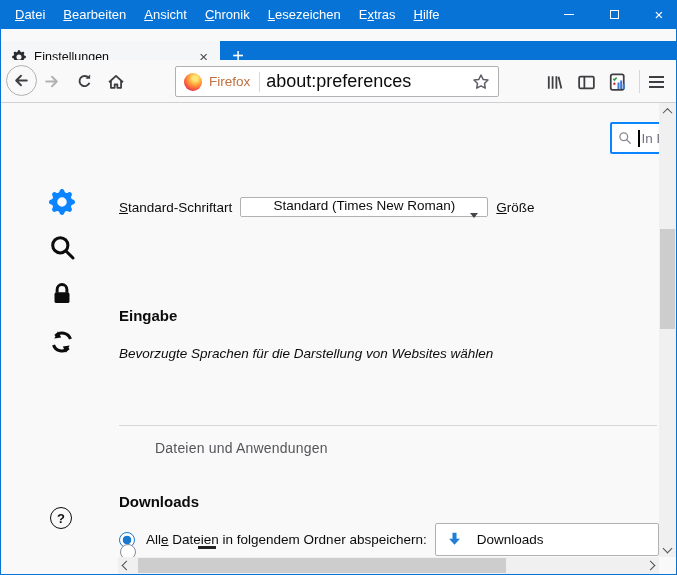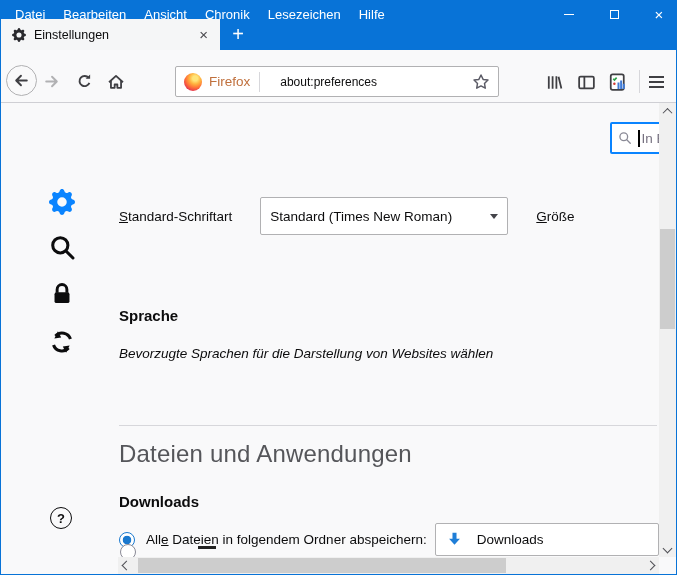--- a/index.html
+++ b/index.html
@@ -20,21 +20,21 @@
     display:flex; align-items:stretch; color:#fff; font-size:13px;}
   .menu-item{display:flex; align-items:center; padding:0 9px; cursor:default;}
   .menu-item:first-child{margin-left:5px;}
   .win-controls{margin-left:auto; display:flex; align-items:stretch;}
   .win-btn{width:34px; display:flex; align-items:center; justify-content:center; color:#fff;}
   .win-btn + .win-btn{margin-left:11px;}
   .glyph-min{width:10px; height:1px; background:#fff; display:block;}
   .glyph-max{width:9px; height:9px; border:1px solid #fff; display:block;}
   .glyph-close{font-size:15px; line-height:1;}
   
-  .tabbar{position:absolute; top:19px; left:0; right:0; height:31px; background:var(--accent);
+  .tabbar{position:absolute; top:41px; left:0; right:0; height:31px; background:var(--accent);
     display:flex; align-items:stretch;}
   .tab{width:219px; background:var(--tab_bg); display:flex; align-items:center; padding:0 8px 0 11px;
     font-size:12.5px; color:var(--text);}
   .tab-label{flex:1; margin-left:8px; white-space:nowrap; overflow:hidden;}
   .tab-close{color:#4a4a4f; font-size:15px; padding:0 4px;}
   .newtab{width:36px; display:flex; align-items:center; justify-content:center; color:#fff;
     font-size:20px; font-weight:300;}
   
   .navbar{position:absolute; top:60px; left:0; right:0; height:43px; background:var(--toolbar_bg);
     border-bottom:1px solid #cfcfd4;}
@@ -43,21 +43,21 @@
     border-radius:50%; background:var(--toolbar_bg);}
   .fwd-btn{left:41px; top:12px; width:19px; height:19px; color:var(--disabled_icon);}
   .reload-btn{left:74px; top:12px; width:19px; height:19px;}
   .home-btn{left:105px; top:12px; width:19px; height:19px;}
   .urlbar{position:absolute; left:174px; top:6px; width:324px; height:31px; background:#fff;
     border:1px solid var(--border_gray); border-radius:2px; display:flex; align-items:center; padding:0 8px;}
   .ff-logo{width:18px; height:18px; border-radius:50%; flex:0 0 auto;
     background:radial-gradient(circle at 62% 30%, #ffe478 0 15%, #ffb23e 34%, #ff7139 56%, #e33450 78%, #b5007f 100%);}
   .ff-brand{color:var(--brand_orange); font-size:13.5px; margin:0 9px 0 7px;}
   .url-sep{width:1px; height:20px; background:#d7d7db;}
-  .url-text{color:var(--text); font-size:12px; margin-left:20px; flex:1;}
+  .url-text{color:var(--text); font-size:18px; margin-left:6px; flex:1;}
   .star{margin-left:auto; color:#5b5b66;}
   .lib-btn{left:543px; top:12px; width:20px; height:20px;}
   .sidepanel-btn{left:575px; top:12px; width:20px; height:20px;}
   .ext-btn{left:605px; top:11px; width:21px; height:21px;}
   .nav-sep{position:absolute; left:638px; top:10px; width:1px; height:23px; background:var(--divider);}
   .menu-btn{left:645px; top:12px; width:20px; height:20px;}
   .hamburger{display:flex; flex-direction:column; gap:3.5px;}
   .hamburger span{display:block; width:15px; height:1.8px; background:var(--icon_dark);}
   
   .content{position:absolute; top:103px; left:0; right:0; bottom:0; background:var(--content_bg);}
@@ -71,26 +71,26 @@
   .side-item{position:absolute; left:44px; width:34px; height:34px; display:flex;
     align-items:center; justify-content:center; color:var(--text);}
   .side-item.active{color:var(--focus_blue);}
   .help-circle{position:absolute; left:49px; top:404px; width:22px; height:22px; border:1.7px solid var(--text);
     border-radius:50%; display:flex; align-items:center; justify-content:center;
     font-size:13px; font-weight:bold; color:var(--text);}
   
   .main{position:absolute; left:117px; top:0; width:541px; bottom:17px;}
   .row{position:absolute; display:flex; align-items:center;}
   .lbl{font-size:13.5px; color:var(--text);}
-  .select{height:38px; background:#fff; border:1px solid var(--border_gray); border-radius:2px;
-    display:flex; align-items:center; padding:0 9px; font-size:13.5px; color:var(--text);}
+  .select{height:20px; background:#fff; border:1px solid var(--border_gray); border-radius:2px;
+    display:flex; align-items:center; padding:0 9px; font-size:13.5px; color:var(--text);flex-direction:column;}
   .select .caret-down{margin-left:auto; width:0; height:0; border-left:4px solid transparent;
     border-right:4px solid transparent; border-top:5px solid #44444a;}
   .h2{font-size:15px; font-weight:bold; color:var(--text);}
-  .h1{font-size:24px; font-weight:400; color:var(--heading_gray); letter-spacing:0.2px;}
+  .h1{font-size:14px; font-weight:400; color:var(--heading_gray); letter-spacing:0.2px;margin-left:36px;}
   .desc{font-size:13.5px; color:var(--text);}
   .annotation{position:absolute; left:-14px; top:271px; width:383px; height:42px;
     border:3px solid var(--highlight_red); border-radius:11px; display:flex; align-items:center;
     padding-left:14px; z-index:1;}
   .checkbox{width:15px; height:15px; background:#fff; border:1px solid #8f8f9d; display:flex;
     align-items:center; justify-content:center; flex:0 0 auto;}
   .divider{position:absolute; left:1px; top:322px; width:538px; height:1px; background:var(--divider);}
   .radio{width:16px; height:16px; border-radius:50%; border:1.5px solid #1a79cf; flex:0 0 auto;
     background:radial-gradient(circle, #1a79cf 0 4px, #fff 4.6px 100%);}
   .folder-box{flex:1; height:33px; background:#fff; border:1px solid var(--border_gray); border-radius:2px;
@@ -117,20 +117,21 @@
 <body>
 
 <div class="window">
 
   <div class="menubar">
     <div class="menu-item"><u>D</u>atei</div>
     <div class="menu-item"><u>B</u>earbeiten</div>
     <div class="menu-item"><u>A</u>nsicht</div>
     <div class="menu-item"><u>C</u>hronik</div>
     <div class="menu-item"><u>L</u>esezeichen</div>
+    <div class="menu-item">E<u>x</u>tras</div>
     <div class="menu-item"><u>H</u>ilfe</div>
     <div class="win-controls">
       <div class="win-btn">
           <span class="glyph-min"></span>
         </div>
       <div class="win-btn">
           <span class="glyph-max"></span>
         </div>
       <div class="win-btn">
           <span class="glyph-close">×</span>
@@ -253,30 +254,30 @@
         <path d="M5.5 1.4 3.3 5.8l4.2-.6z" fill="currentColor"></path>
         <path d="M10.5 14.6l2.2-4.4-4.2.6z" fill="currentColor"></path>
       </svg>
     </div>
     <div class="help-circle">
         <span>?</span>
       </div>
 
     <div class="main">
 
-      <div class="row" style="top:94px; left:1px; gap:28px;">
+      <div class="row" style="top:94px; left:1px; gap:8px;">
         <span class="lbl"><u>S</u>tandard-Schriftart</span>
         <div class="select" style="width:248px;">
           <span>Standard (Times New Roman)</span>
           <span class="caret-down"></span>
         </div>
         <span class="lbl"><u>G</u>röße</span>
       </div>
 
-      <div class="h2" style="position:absolute; top:204px; left:1px;">Sprache</div>
+      <div class="h2" style="position:absolute; top:204px; left:1px;">Eingabe</div>
       <div class="desc" style="position:absolute; top:243px; left:1px;font-style:italic;">Bevorzugte Sprachen für die Darstellung von Websites wählen</div>
 
 
       <div class="divider"></div>
 
       <div class="h1" style="position:absolute; top:337px; left:1px;">Dateien und Anwendungen</div>
       <div class="h2" style="position:absolute; top:390px; left:1px;">Downloads</div>
 
       <div class="row" style="top:419px; left:1px; right:0; height:35px;">
         <span class="radio"></span>

